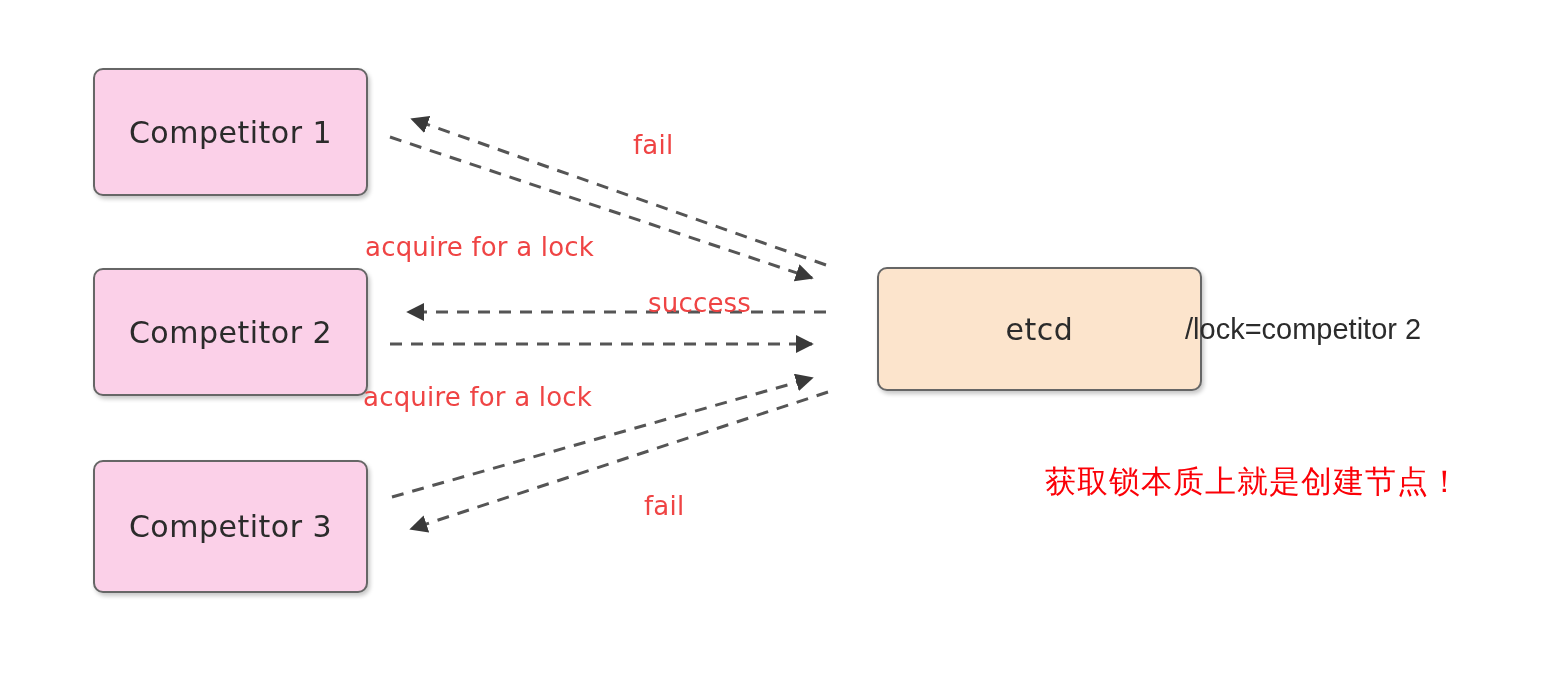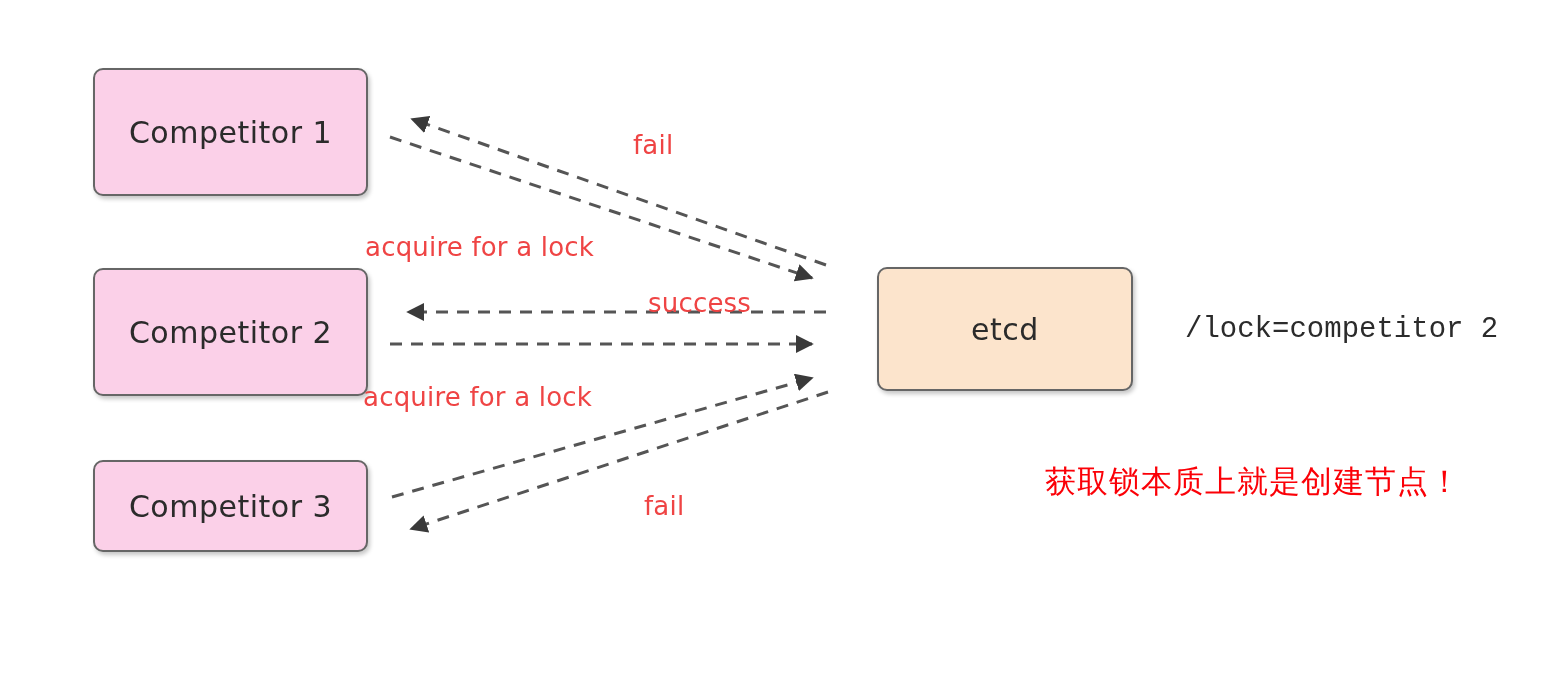--- a/index.html
+++ b/index.html
@@ -45,21 +45,21 @@
   .edge-label {
     position: absolute;
     font-family: "DejaVu Sans", sans-serif;
     font-size: 26px;
     color: #ef4444;
     white-space: nowrap;
     letter-spacing: 0.2px;
   }
   .side-label {
     position: absolute;
-    font-family: Liberation Mono, monospace;
+    font-family: Liberation Sans, sans-serif;
     font-size: 29px;
     color: #2b2b2b;
     white-space: nowrap;
   }
   .note-red {
     position: absolute;
     font-family: "DejaVu Sans", sans-serif;
     font-size: 31px;
     color: #fb0007;
     white-space: nowrap;
@@ -92,25 +92,25 @@
   </svg>
 
   <div class="node" id="node-competitor-1" style="left: 93px; top: 68px; width: 275px; height: 128px; background: rgb(251, 208, 232); border-color: rgb(102, 102, 102);">
     <span class="node-label">Competitor 1</span>
   </div>
 
   <div class="node" id="node-competitor-2" style="left: 93px; top: 268px; width: 275px; height: 128px; background: rgb(251, 208, 232); border-color: rgb(102, 102, 102);">
     <span class="node-label">Competitor 2</span>
   </div>
 
-  <div class="node" id="node-competitor-3" style="left: 93px; top: 460px; width: 275px; height: 92px; background: rgb(251, 208, 232); border-color: rgb(102, 102, 102);">
+  <div class="node" id="node-competitor-3" style="left: 93px; top: 460px; width: 275px; height: 133px; background: rgb(251, 208, 232); border-color: rgb(102, 102, 102);">
     <span class="node-label">Competitor 3</span>
   </div>
 
-  <div class="node" id="node-etcd" style="left: 877px; top: 267px; width: 256px; height: 124px; background: rgb(252, 228, 204); border-color: rgb(102, 102, 102);">
+  <div class="node" id="node-etcd" style="left: 877px; top: 267px; width: 325px; height: 124px; background: rgb(252, 228, 204); border-color: rgb(102, 102, 102);">
     <span class="node-label">etcd</span>
   </div>
 
   <div class="edge-label" id="label-fail-top" style="left: 633px; top: 130px;">fail</div>
 
   <div class="edge-label" id="label-acquire-top" style="left: 365px; top: 232px;">acquire for a lock</div>
 
   <div class="edge-label" id="label-success" style="left: 648px; top: 288px;">success</div>
 
   <div class="edge-label" id="label-acquire-bottom" style="left: 363px; top: 382px;">acquire for a lock</div>

